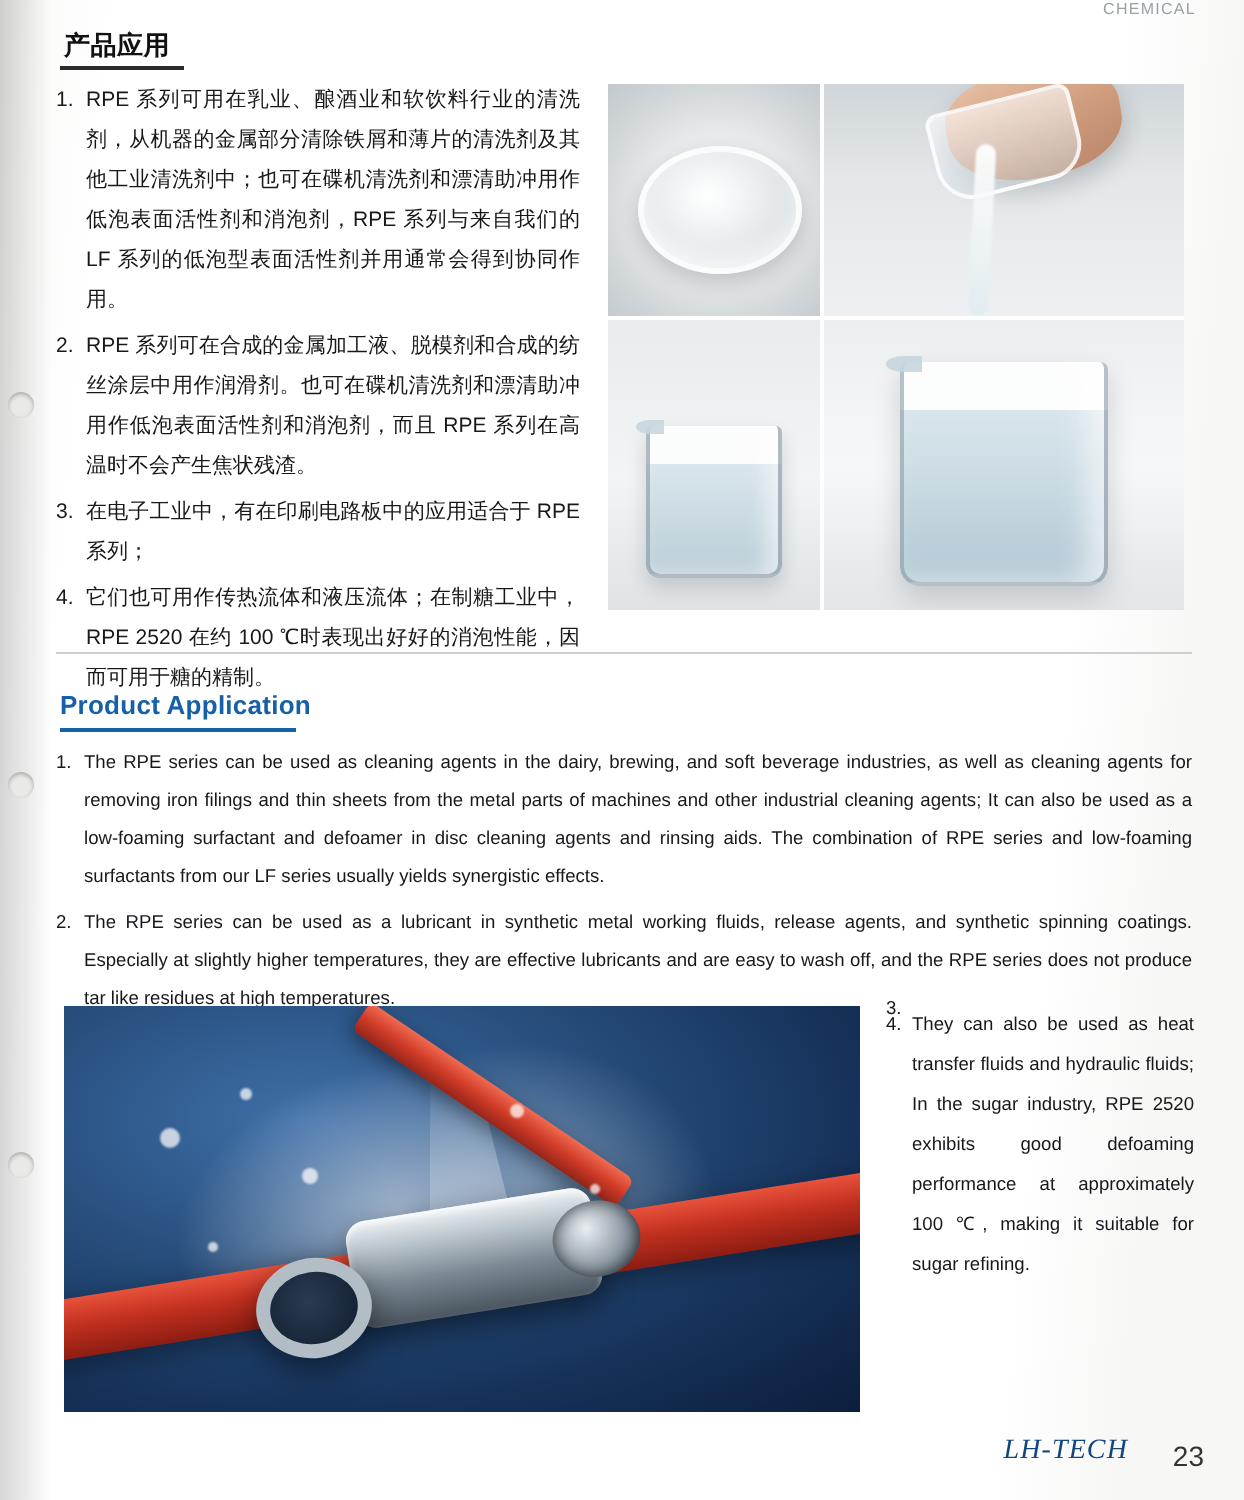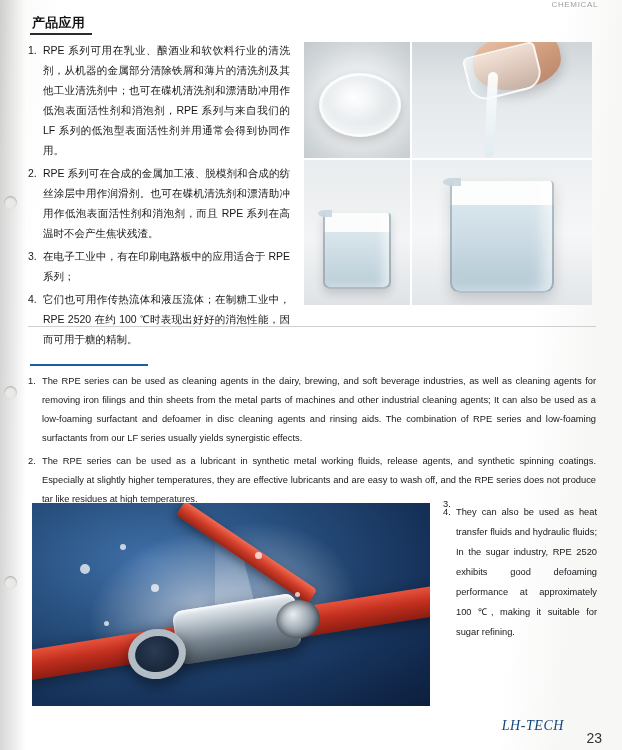--- a/index.html
+++ b/index.html
@@ -365,21 +365,21 @@
     font-family: "Liberation Serif", serif;
     font-style: italic;
     font-weight: normal;
     font-size: 14px;
     color: #12447e;
     letter-spacing: .04em;
     text-align: center;
   }
   .footer-page {
     position: absolute;
-    right: 20px; bottom: 4px;
+    right: 20px; bottom: 14px;
     font-size: 14px;
     color: #333;
     margin-top: 44px;
   }
 </style>
 </head>
 <body>
 
 <div class="page">
 
@@ -422,20 +422,21 @@
     <div class="ph p-beaker">
       <div class="beaker"></div>
     </div>
     <div class="ph p-bigbeaker">
       <div class="bigbeaker"></div>
     </div>
   </div>
 
   <div class="divider"></div>
 
+  <div class="en-title">Product Application</div>
   <div class="en-title-underline"></div>
 
   <ol class="en-list">
     <li>
       <span class="num">1.</span>
       <span>The RPE series can be used as cleaning agents in the dairy, brewing, and soft beverage industries, as well as cleaning agents for removing iron filings and thin sheets from the metal parts of machines and other industrial cleaning agents; It can also be used as a low-foaming surfactant and defoamer in disc cleaning agents and rinsing aids. The combination of RPE series and low-foaming surfactants from our LF series usually yields synergistic effects.</span>
     </li>
     <li>
       <span class="num">2.</span>
       <span>The RPE series can be used as a lubricant in synthetic metal working fluids, release agents, and synthetic spinning coatings. Especially at slightly higher temperatures, they are effective lubricants and are easy to wash off, and the RPE series does not produce tar like residues at high temperatures.</span>

